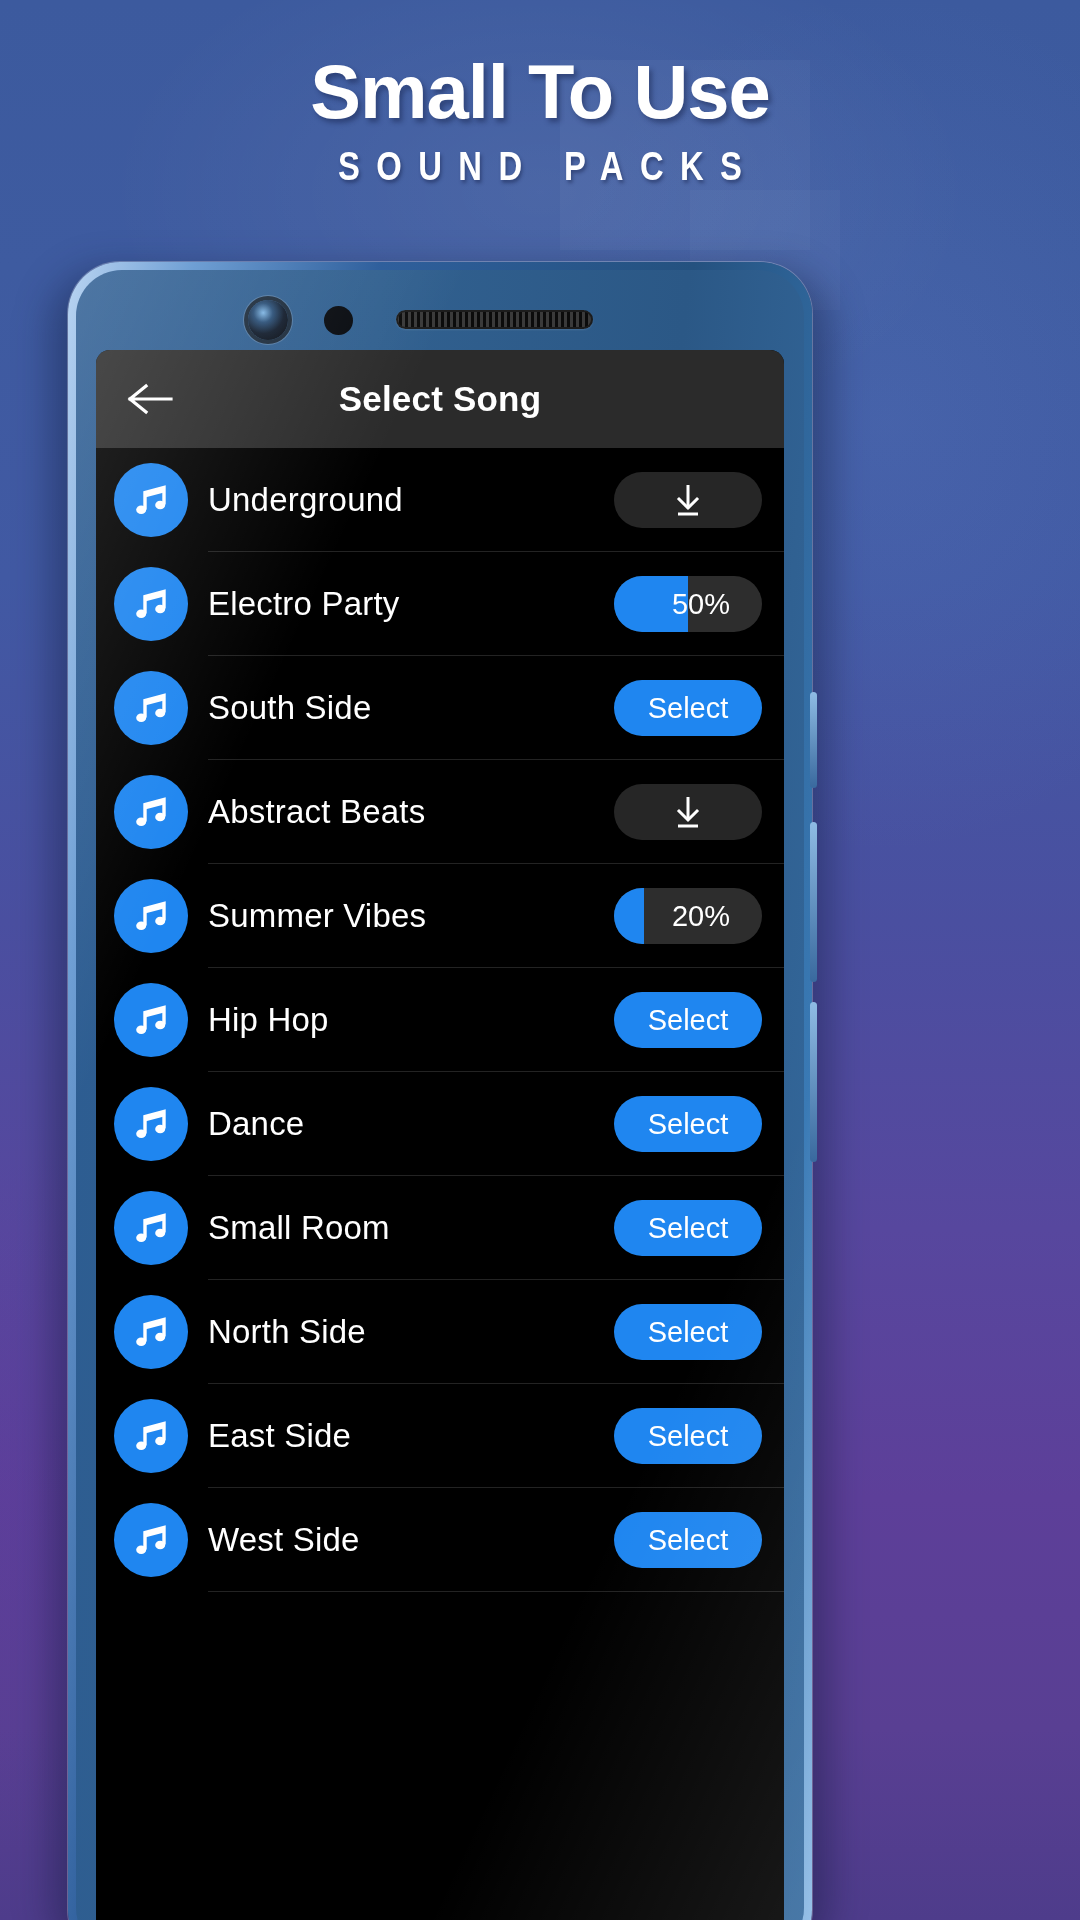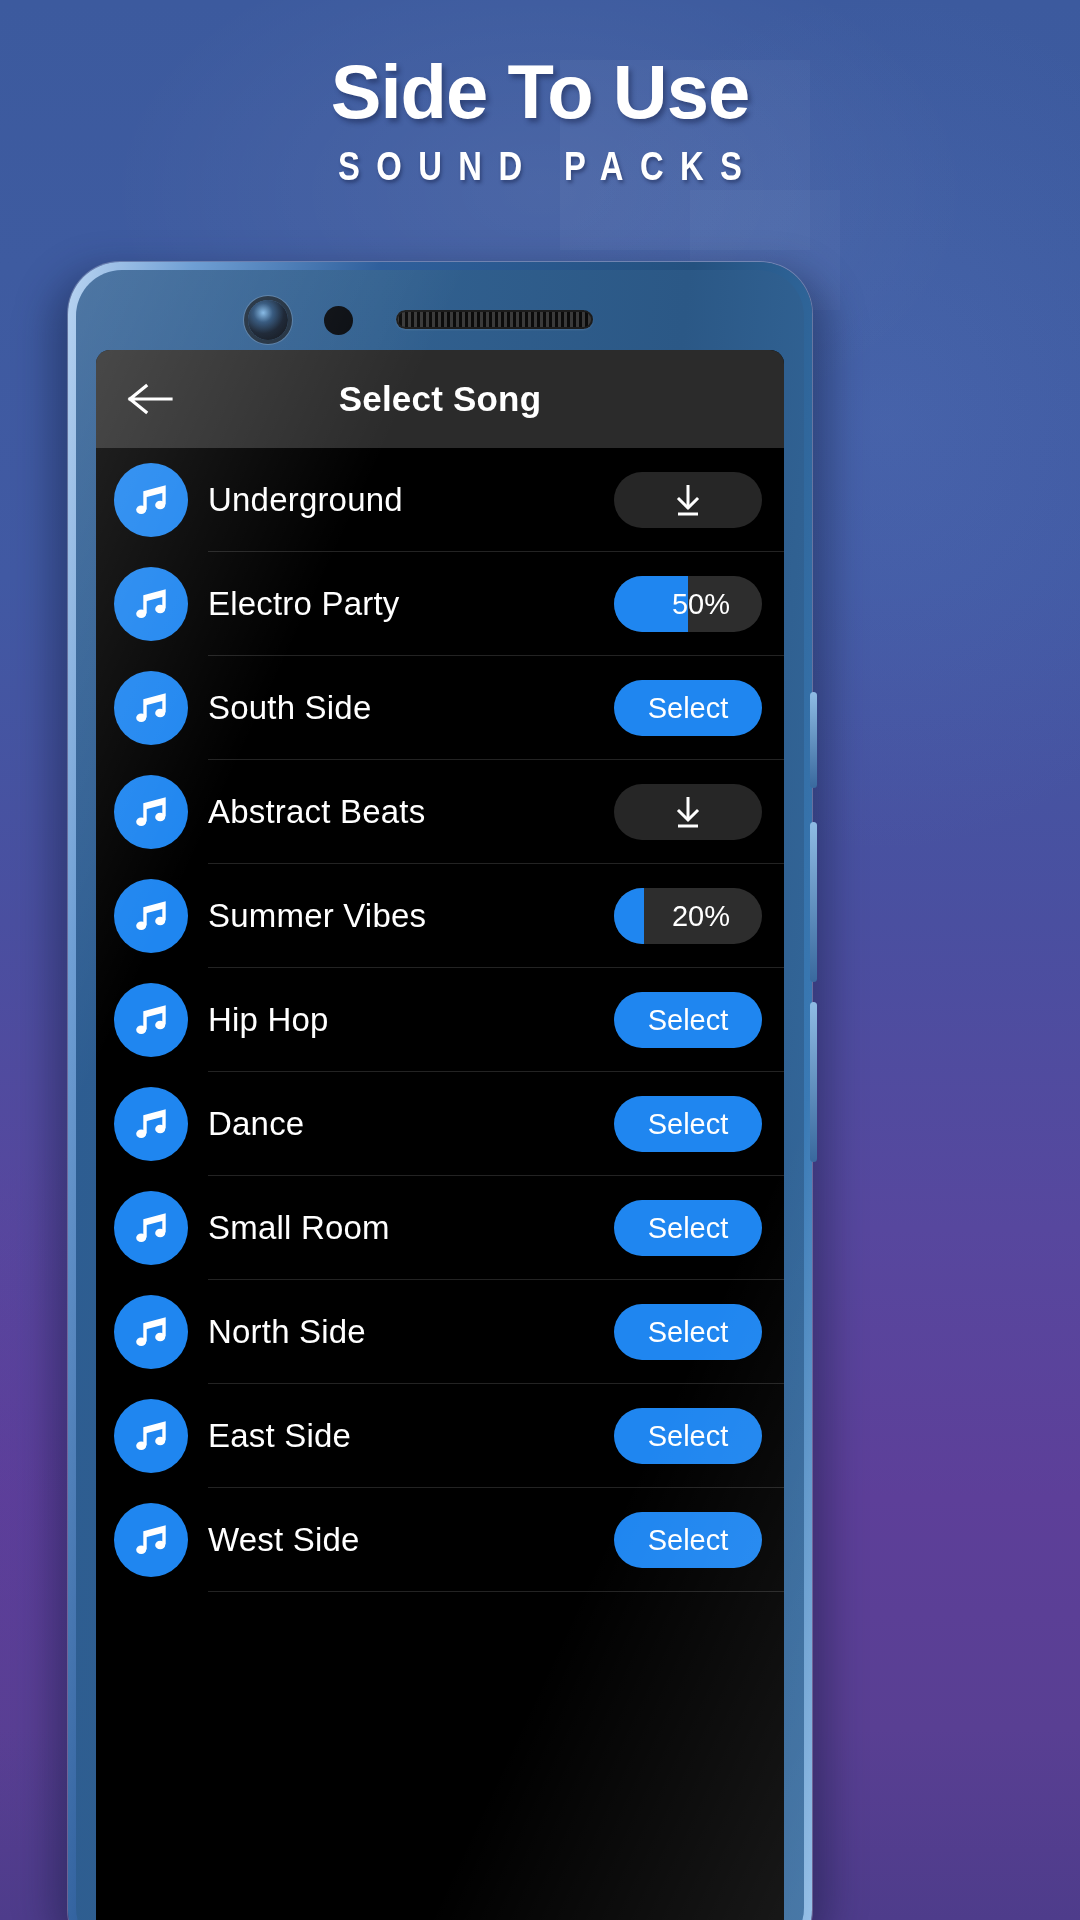--- a/index.html
+++ b/index.html
@@ -217,21 +217,21 @@
 </style>
 </head>
 <body>
 
 <div class="bg"></div>
 <div class="bg-glow"></div>
 <div class="bg-band band1"></div>
 <div class="bg-band band2"></div>
 
 <div class="promo">
-  <div class="promo-title">Side To Use</div>
+  <div class="promo-title">Small To Use</div>
   <div class="promo-sub">SOUND PACKS</div>
 </div>
 
 <div class="phone">
   <div class="phone-shadow"></div>
   <div class="phone-edge"></div>
   <div class="phone-body"></div>
 
   <div class="side-btn b1"></div>
   <div class="side-btn b2"></div>

